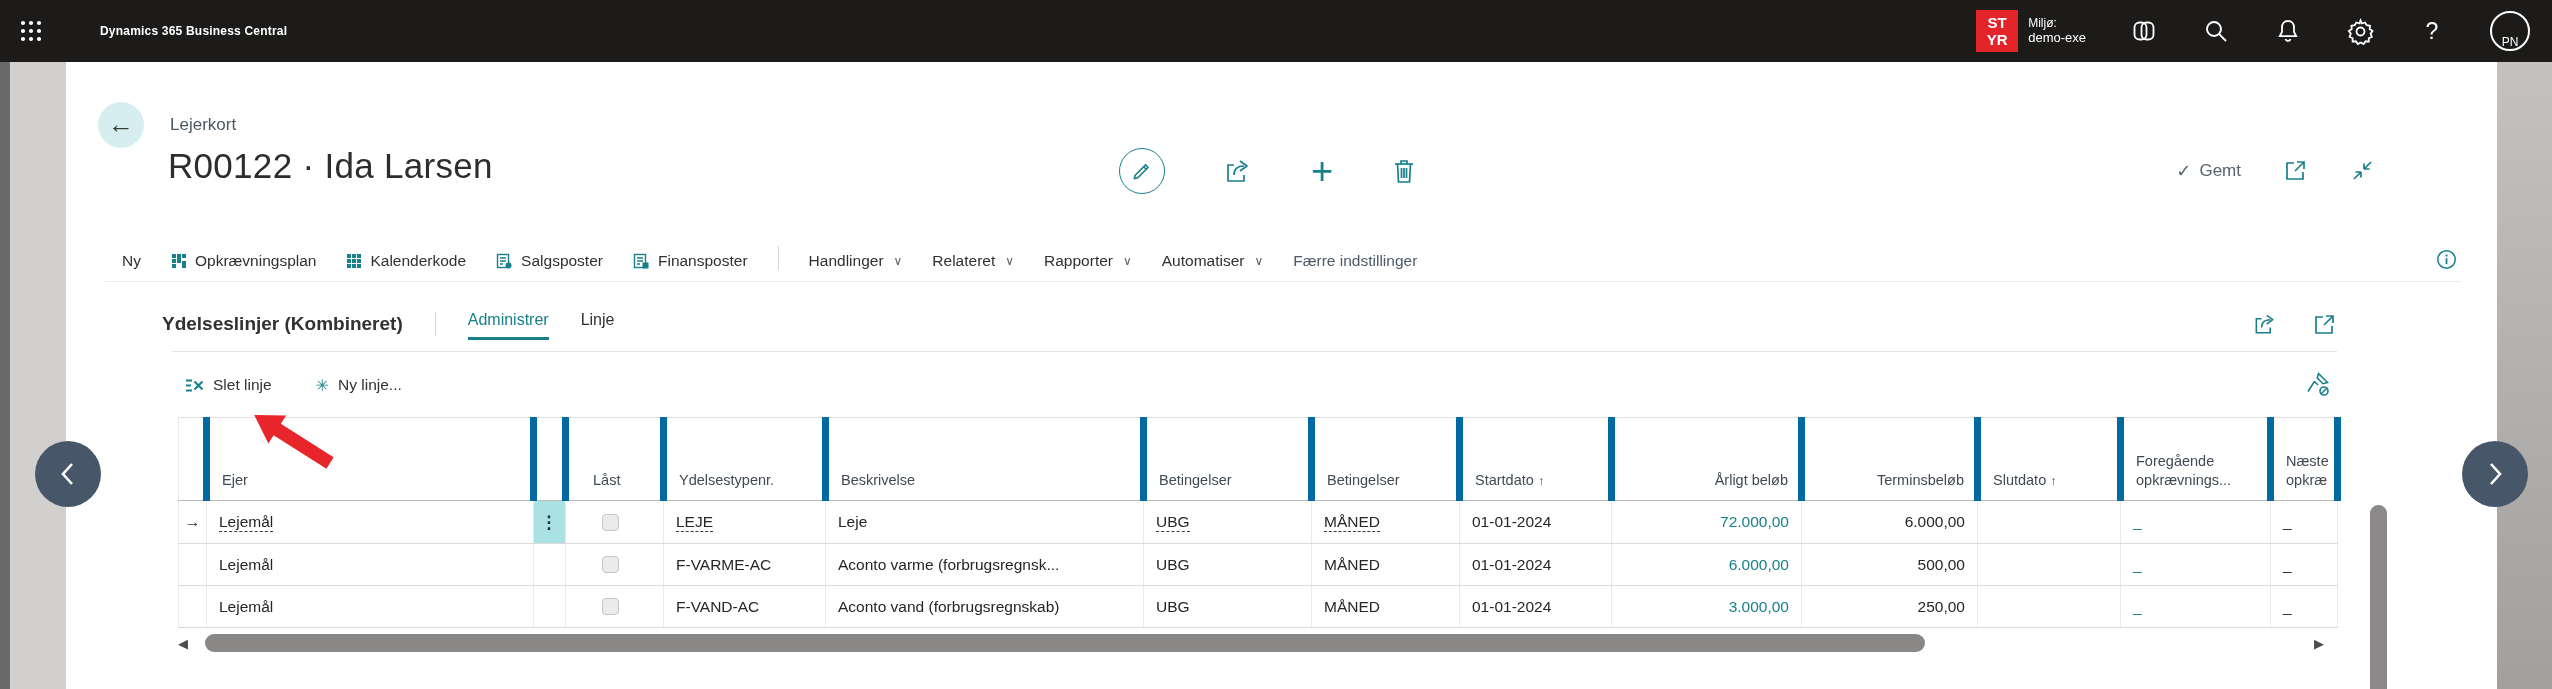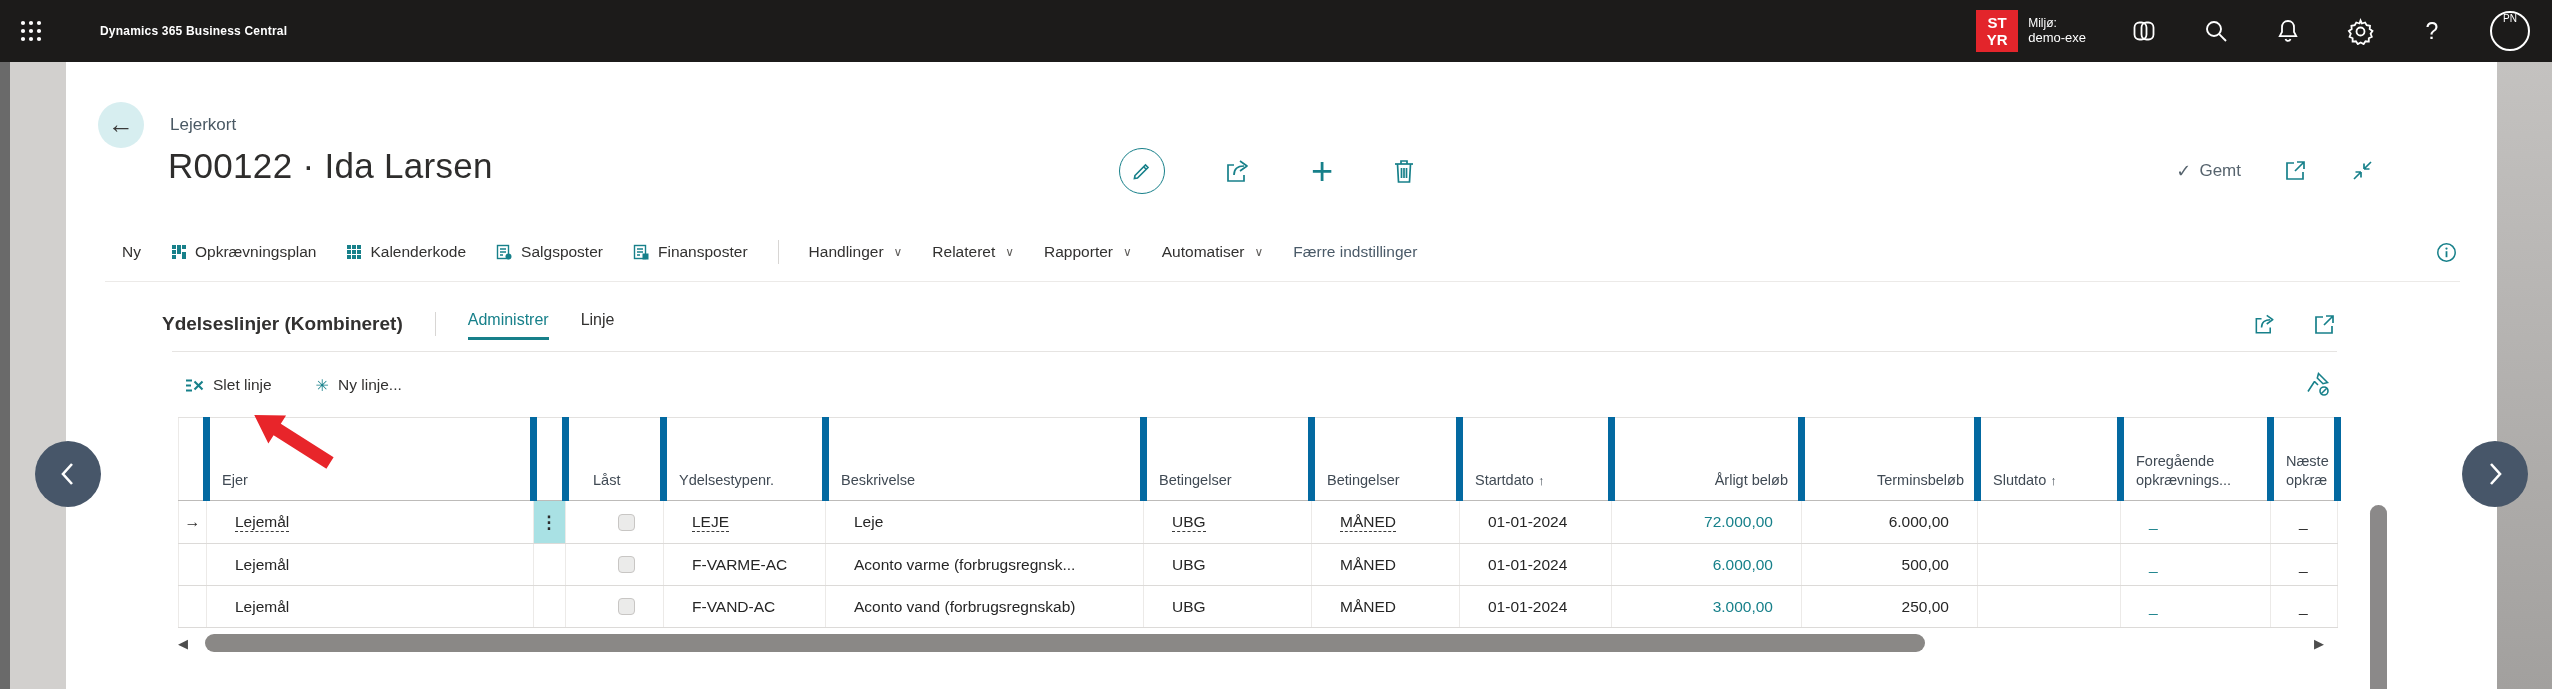--- a/index.html
+++ b/index.html
@@ -15,21 +15,21 @@
   .envchip { display:flex; align-items:center; gap:10px; }
   .envbadge { width:42px; height:42px; background:#e3252b; color:#fff; font-weight:700;
     font-size:15px; line-height:1.15; display:flex; flex-direction:column;
     align-items:center; justify-content:center; }
   .envtext { display:flex; flex-direction:column; line-height:1.2; }
   .envtext .l1 { font-size:12px; }
   .envtext .l2 { font-size:13px; }
   .tb-icon { width:28px; height:28px; display:flex; align-items:center; justify-content:center; cursor:pointer; }
   .help-glyph { font-size:23px; font-weight:400; }
   .avatar { width:40px; height:40px; border-radius:50%; border:2px solid #fff;
-    display:flex; align-items:flex-start; justify-content:center; font-size:10px; cursor:pointer; }
+    display:flex; align-items:flex-end; justify-content:center; font-size:12px; cursor:pointer; }
 
   
   .edge-dark  { position:absolute; left:0; top:62px; width:10px; bottom:0; background:#6a6a6a; }
   .edge-left  { position:absolute; left:10px; top:62px; width:56px; bottom:0; background:#d2d0ce; }
   .edge-right { position:absolute; left:2497px; right:0; top:62px; bottom:0;
     background:linear-gradient(#c4c2c0,#a2a09e); }
   .card { position:absolute; left:66px; top:62px; width:2431px; height:627px; background:#fff; }
 
   .nav-circle { position:absolute; width:66px; height:66px; border-radius:50%;
     background:#475669; display:flex; align-items:center; justify-content:center;
@@ -52,21 +52,21 @@
 
   .save-group { position:absolute; top:96px; right:122px; display:flex; align-items:center; gap:42px; }
   .saved { display:flex; align-items:center; gap:8px; color:#57646e; font-size:17px; }
   .saved .chk { font-size:18px; }
 
   .page-title { position:absolute; top:84px; left:102px; font-size:35px; font-weight:300;
     color:#2e2d2c; letter-spacing:.3px; }
 
   
   .actionbar { position:absolute; top:172px; left:56px; right:40px; height:36px;
-    display:flex; align-items:center; gap:30px; font-size:15.5px; color:#323130; }
+    display:flex; align-items:flex-end; gap:30px; font-size:15.5px; color:#323130; }
   .menu-item { display:flex; align-items:center; gap:8px; cursor:pointer; white-space:nowrap; }
   .menu-item .chev { font-size:12px; color:#605e5c; margin-left:2px; }
   .menu-item.subtle { color:#4a5a68; }
   .vsep { width:1px; height:24px; background:#d8d6d4; }
   .info-btn { margin-left:auto; cursor:pointer; display:flex; }
   .divider1 { position:absolute; top:219px; left:39px; right:37px; border-top:1px solid #eceae8; }
 
   
   .part-head { position:absolute; top:243px; left:96px; right:160px; height:38px;
     display:flex; align-items:center; gap:32px; }
@@ -86,21 +86,21 @@
   .annotation { position:absolute; top:350px; left:185px; z-index:40; pointer-events:none; }
 
   
   .grid-wrap { position:absolute; top:355px; left:112px; }
   table.grid { border-collapse:collapse; table-layout:fixed; width:2159px;
     border-top:1px solid #e3e1df; border-left:1px solid #eceae8; }
   .grid th { font-weight:400; font-size:14.5px; color:#404a54; text-align:left;
     vertical-align:bottom; padding:4px 10px 9px 12px; height:83px;
     border-right:7px solid #0369a1; border-bottom:1px solid #bdbbb9;
     overflow:hidden; line-height:1.35; }
-  .grid td { font-size:15.5px; color:#262626; height:42px; padding:0 28px;
+  .grid td { font-size:15.5px; color:#262626; height:42px; padding:0 12px;
     border-right:1px solid #eceae8; border-bottom:1px solid #dcdad8;
     white-space:nowrap; overflow:hidden; }
   .grid th.num, .grid td.num { text-align:right; }
   .grid td.sel { text-align:center; padding:0; color:#323130; font-size:16px; }
   .grid td.opts { padding:0; text-align:center; }
   .optcell { width:100%; height:42px; background:#a9e1e4; display:flex;
     align-items:center; justify-content:center; font-size:17px; font-weight:700;
     color:#2b2b2b; letter-spacing:1px; cursor:pointer; }
   .u { border-bottom:1px dashed #3a3a3a; padding-bottom:1px; }
   .teal { color:#17808a; }

